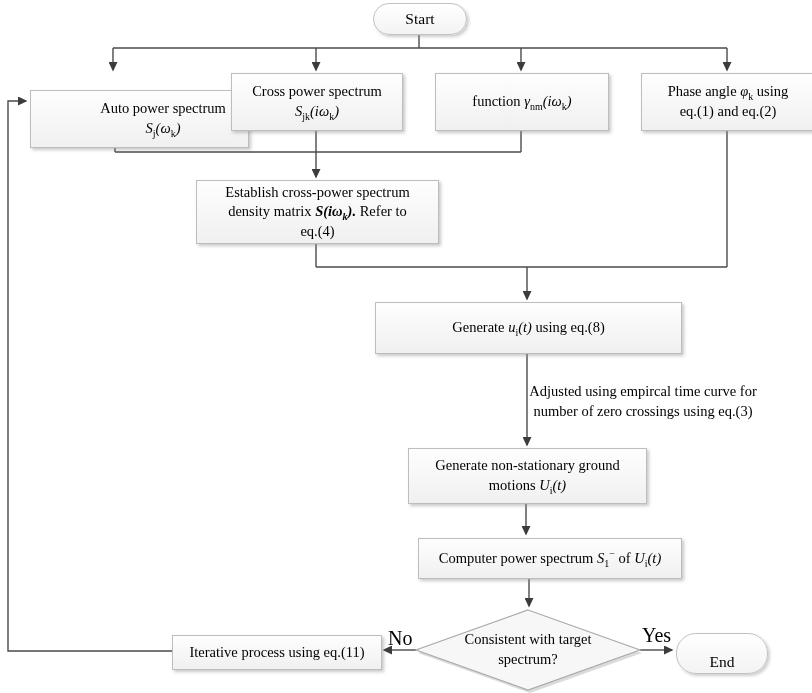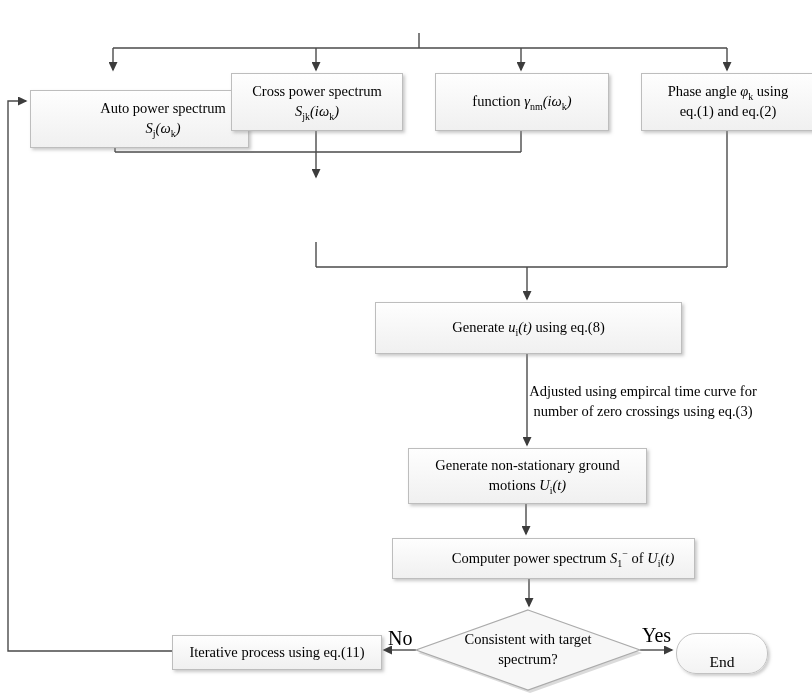--- a/index.html
+++ b/index.html
@@ -61,55 +61,63 @@
       <path d="M526,502 L526,534" marker-end="url(#arr)"></path>
       <path d="M529,577 L529,606" marker-end="url(#arr)"></path>
       <path d="M416,650 L384,650" marker-end="url(#arr)"></path>
       <path d="M172,651 L8,651 L8,101 L26,101" marker-end="url(#arr)"></path>
       <path d="M640,650 L672,650" marker-end="url(#arr)"></path>
     </g>
     <polygon points="530,613 642,653 530,693 418,653" fill="rgba(165,165,165,0.4)"></polygon>
     <polygon points="528,610 640,650 528,690 416,650" fill="#f7f7f7" stroke="#ababab" stroke-width="1.2"></polygon>
   </svg>
 
+  <div class="node oval" style="left:373px;top:3px;width:92px;height:30px;border-radius:16px;">
+    <span>Start</span>
+  </div>
 
   <div class="node box" style="left:30px;top:90px;width:170px;height:56px;padding-left:47px;">
     <span class="mline">Auto power spectrum</span>
     <span class="mline"><i>S</i><sub>j</sub><i>(ω</i><sub>k</sub><i>)</i></span>
   </div>
 
   <div class="node box" style="left:231px;top:73px;width:170px;height:56px;">
     <span class="mline">Cross power spectrum</span>
     <span class="mline"><i>S</i><sub>jk</sub><i>(iω</i><sub>k</sub><i>)</i></span>
   </div>
 
   <div class="node box" style="left:435px;top:73px;width:172px;height:56px;">
     <span class="mline"><span>function </span><i>γ</i><sub>nm</sub><i>(iω</i><sub>k</sub><i>)</i></span>
   </div>
 
   <div class="node box" style="left:641px;top:73px;width:172px;height:56px;">
     <span class="mline"><span>Phase angle </span><i>φ</i><sub>k</sub><span> using</span></span>
     <span class="mline">eq.(1) and eq.(2)</span>
   </div>
 
+  <div class="node box" style="left:196px;top:180px;width:241px;height:62px;">
+    <span class="mline">Establish cross-power spectrum</span>
+    <span class="mline"><span>density matrix </span><span class="bm">S(iω</span><sub class="bm">k</sub><span class="bm">).</span><span> Refer to</span></span>
+    <span class="mline">eq.(4)</span>
+  </div>
 
   <div class="node box" style="left:375px;top:302px;width:305px;height:50px;">
     <span class="mline"><span>Generate </span><i>u</i><sub>i</sub><i>(t)</i><span> using eq.(8)</span></span>
   </div>
 
   <div class="node plain" style="left:512px;top:371px;width:262px;height:62px;">
     <span>Adjusted using empircal time curve for number of zero crossings using eq.(3)</span>
   </div>
 
   <div class="node box" style="left:408px;top:448px;width:237px;height:54px;">
     <span class="mline">Generate non-stationary ground</span>
     <span class="mline"><span>motions </span><i>U</i><sub>i</sub><i>(t)</i></span>
   </div>
 
-  <div class="node box" style="left:392px;top:538px;width:262px;height:39px;padding-left:39px;">
+  <div class="node box" style="left:418px;top:538px;width:262px;height:39px;">
     <span class="mline"><span>Computer power spectrum </span><i>S</i><sub>1</sub><sup>−</sup><span> of </span><i>U</i><sub>i</sub><i>(t)</i></span>
   </div>
 
   <div class="node plain" style="left:448px;top:621px;width:160px;height:58px;">
     <span>Consistent with target spectrum?</span>
   </div>
 
   <div class="node box" style="left:172px;top:635px;width:208px;height:33px;justify-content:center;">
     <span>Iterative process using eq.(11)</span>
   </div>

